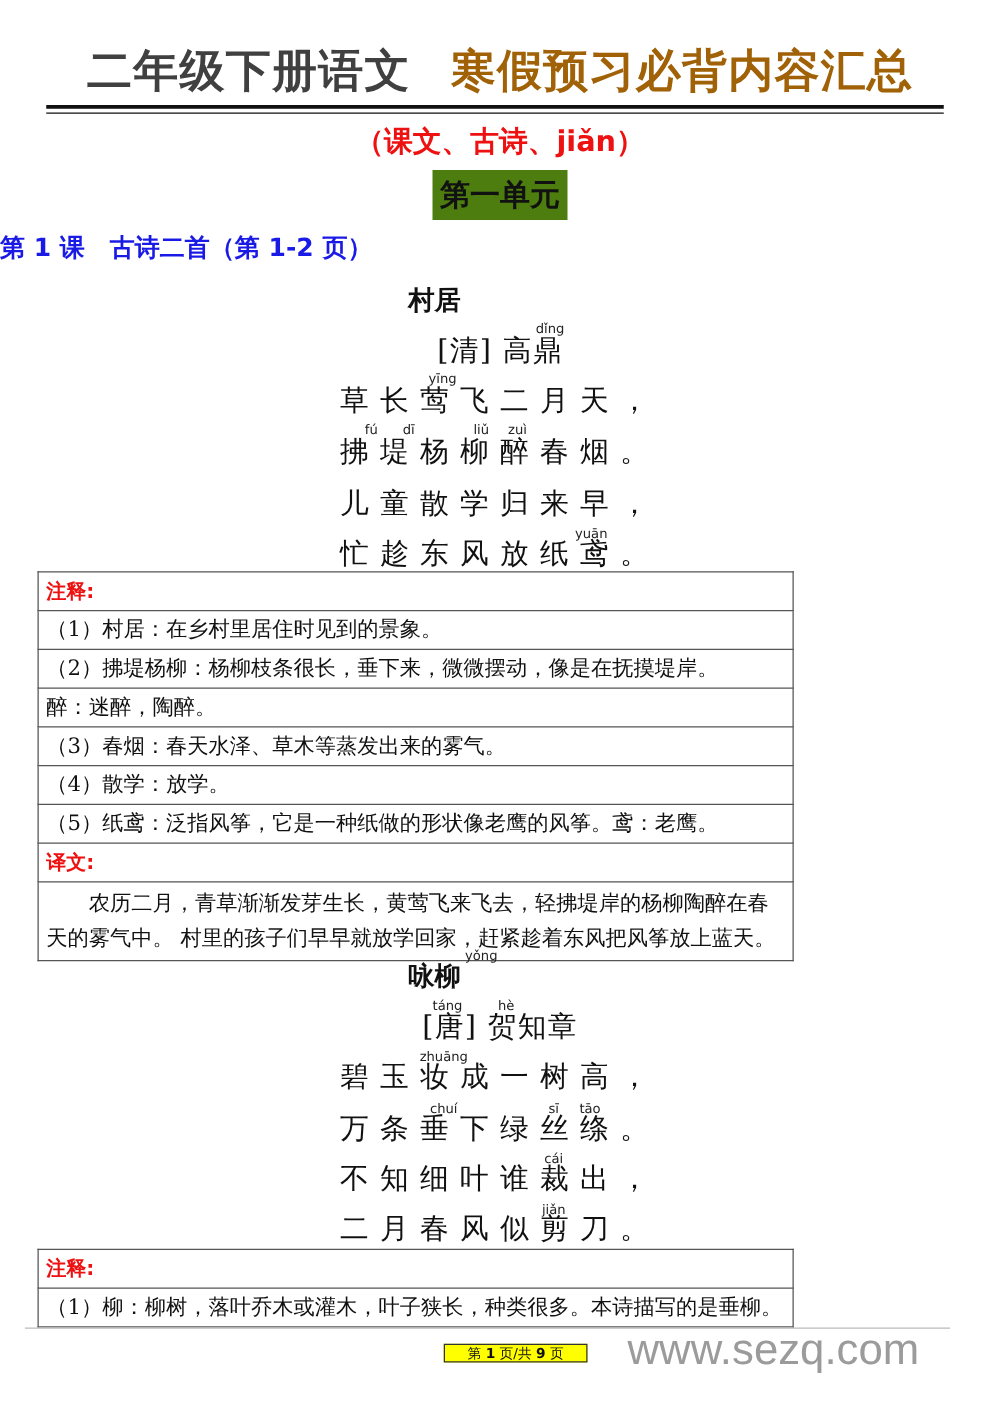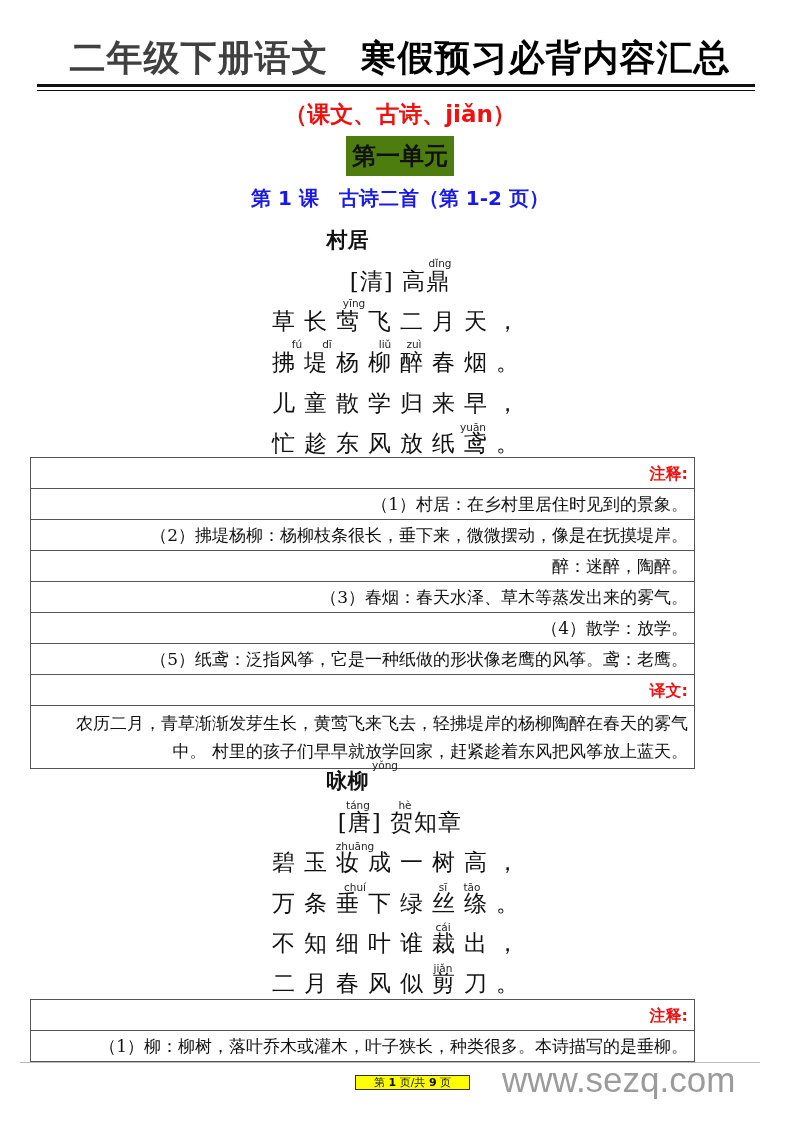--- a/index.html
+++ b/index.html
@@ -1,36 +1,36 @@
 <!DOCTYPE html>
 <html><head>
 <meta charset="utf-8">
 <style>
   html, body { margin:0; padding:0; background:#ffffff; }
   body { width:800px; height:1131px; position:relative; overflow:hidden;
          font-family: "DejaVu Serif", "Liberation Serif", serif; color:#111; }
   .title { position:absolute; left:0; width:800px; top:36px; text-align:center;
            font-family:"DejaVu Sans", sans-serif; font-weight:bold; font-size:36px; letter-spacing:1px; line-height:44px; }
   .title .black { color:#404040; }
-  .title .red { color:#000000;margin-left:32px; }
+  .title .red { color:#a16207;margin-left:32px; }
   .double-rule { position:absolute; left:37px; width:718px; top:84px; height:7px;
                  border-top:3px solid #111; border-bottom:1.5px solid #111; box-sizing:border-box; }
   .subtitle { position:absolute; left:0; width:800px; top:98px; text-align:center; color:#ee1111;
               font-family:"DejaVu Sans", sans-serif; font-weight:bold; font-size:23px; line-height:32px; }
   .unit-wrap { position:absolute; left:0; width:800px; top:136px; text-align:center; }
   .unit { display:inline-block; background:#4d7c0f; padding:0 6px; font-family:"DejaVu Sans", sans-serif;
           font-weight:bold; font-size:24px; line-height:40px; color:#111; }
-  .lesson { position:absolute; left:0; width:800px; top:184px; text-align:center; color:#1a1ae6;
+  .lesson { position:absolute; left:0; width:800px; top:184px; color:#1a1ae6;
             font-family:"DejaVu Sans", sans-serif; font-weight:bold; font-size:20px; line-height:28px; }
   .poem-title { position:absolute; left:0; width:695px; text-align:center; font-family:"DejaVu Sans", sans-serif;
                 font-weight:bold; font-size:21px; line-height:28px; color:#111; }
   .line { position:absolute; left:0; width:800px; text-align:center; font-size:23px; line-height:30px; letter-spacing:9px; color:#111; }
   .author { letter-spacing:1px; }
   .py { position:absolute; font-family:"DejaVu Sans", sans-serif; font-size:10.5px; color:#222; line-height:12px; transform:translateX(-50%); white-space:nowrap; }
-  table.notes { position:absolute; left:30px; width:665px; border-collapse:collapse; font-size:17px; color:#111;text-align:right; }
+  table.notes { position:absolute; left:30px; width:605px; border-collapse:collapse; font-size:17px; color:#111; }
   table.notes td { border:1.5px solid #555; padding:0 6px; height:30px; line-height:28px; }
   .label-red { color:#ee1111; font-family:"DejaVu Sans", sans-serif; font-weight:bold; font-size:16px; }
   .trans { line-height:28px !important; padding:3px 6px !important; text-indent:2em; }
   .footer-rule { position:absolute; left:20px; width:740px; top:1062px; border-top:1px solid #bbb; }
   .pager { position:absolute; left:355px; top:1075px; background:#ffff00; border:1px solid #333; font-family:"DejaVu Sans", sans-serif;
            font-size:11px; line-height:13px; padding:0 18px; color:#111; }
   .pager b { font-weight:bold; }
   .watermark { position:absolute; left:502px; top:1060px; font-family:"Liberation Sans", sans-serif; font-size:35px; color:#9b9b9b; line-height:40px; }
 </style>
 </head>

